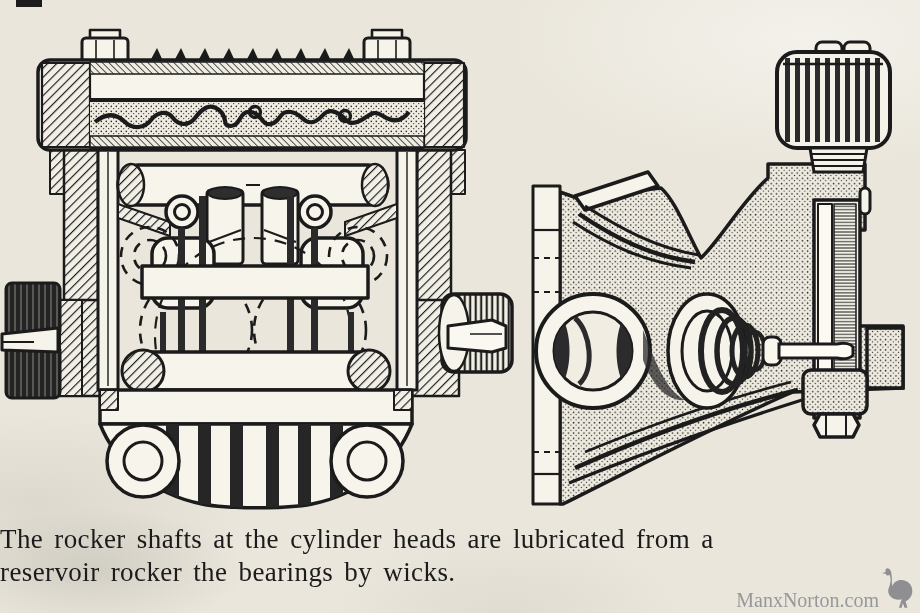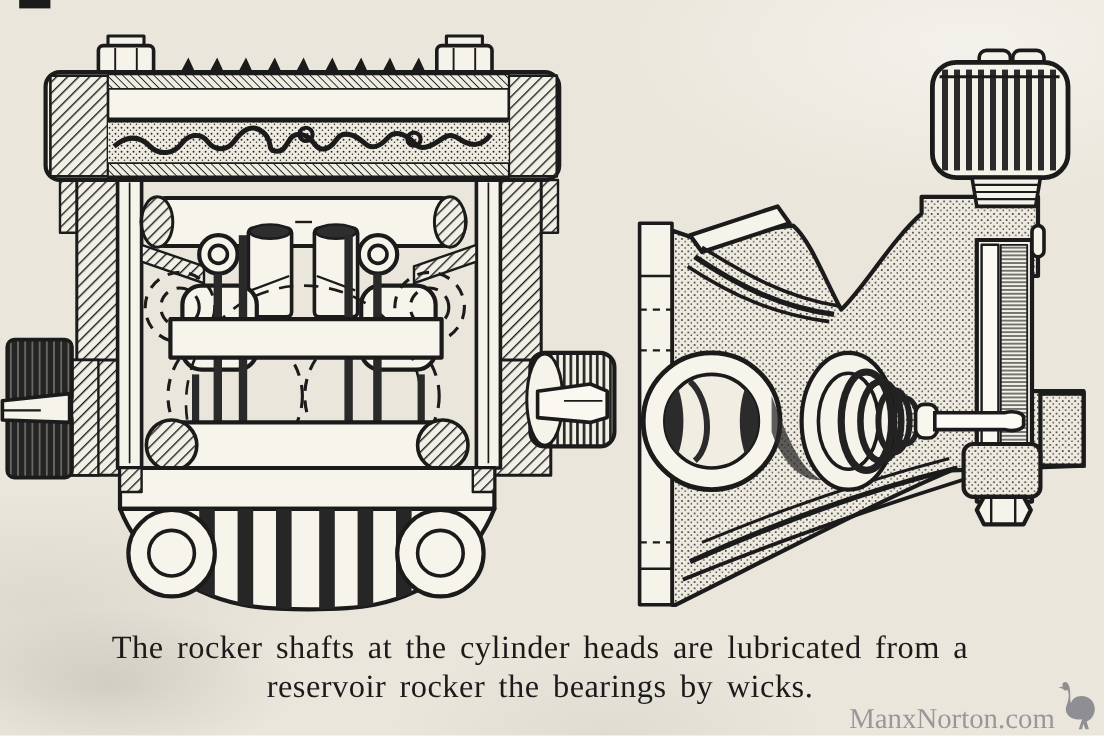--- a/index.html
+++ b/index.html
@@ -13,30 +13,30 @@
       radial-gradient(420px 180px at 88% 6%, rgba(255,255,255,.45), transparent 75%),
       radial-gradient(260px 120px at 55% 100%, rgba(130,128,118,.10), transparent 70%),
       var(--paper, #eae6db);
     font-family:"Liberation Serif","DejaVu Serif",serif;
   }
   .fig{position:absolute;display:block;}
   .fig-left{left:0;top:0;width:515px;height:520px;}
   .fig-right{left:515px;top:0;width:405px;height:520px;}
   .caption{
     position:absolute;left:0;top:523px;width:900px;
-    text-align:center;
+    text-align:left;
     color:var(--ink,#1b1b1b);
     font-size:27px;line-height:33px;
     letter-spacing:.4px;word-spacing:4px;
   }
   .watermark{
     position:absolute;right:6px;bottom:2px;
     display:flex;align-items:flex-end;gap:3px;
     color:var(--watermark-gray,#98989a);
-    font-size:24px;line-height:22px;
+    font-size:20px;line-height:22px;
   }
   .watermark .bird{width:32px;height:46px;display:block;margin-bottom:0px;}
   svg *{vector-effect:non-scaling-stroke;}
 </style>
 </head>
 <body>
 
 <div class="stage">
 
   <svg class="fig fig-left" viewBox="0 0 515 520">

